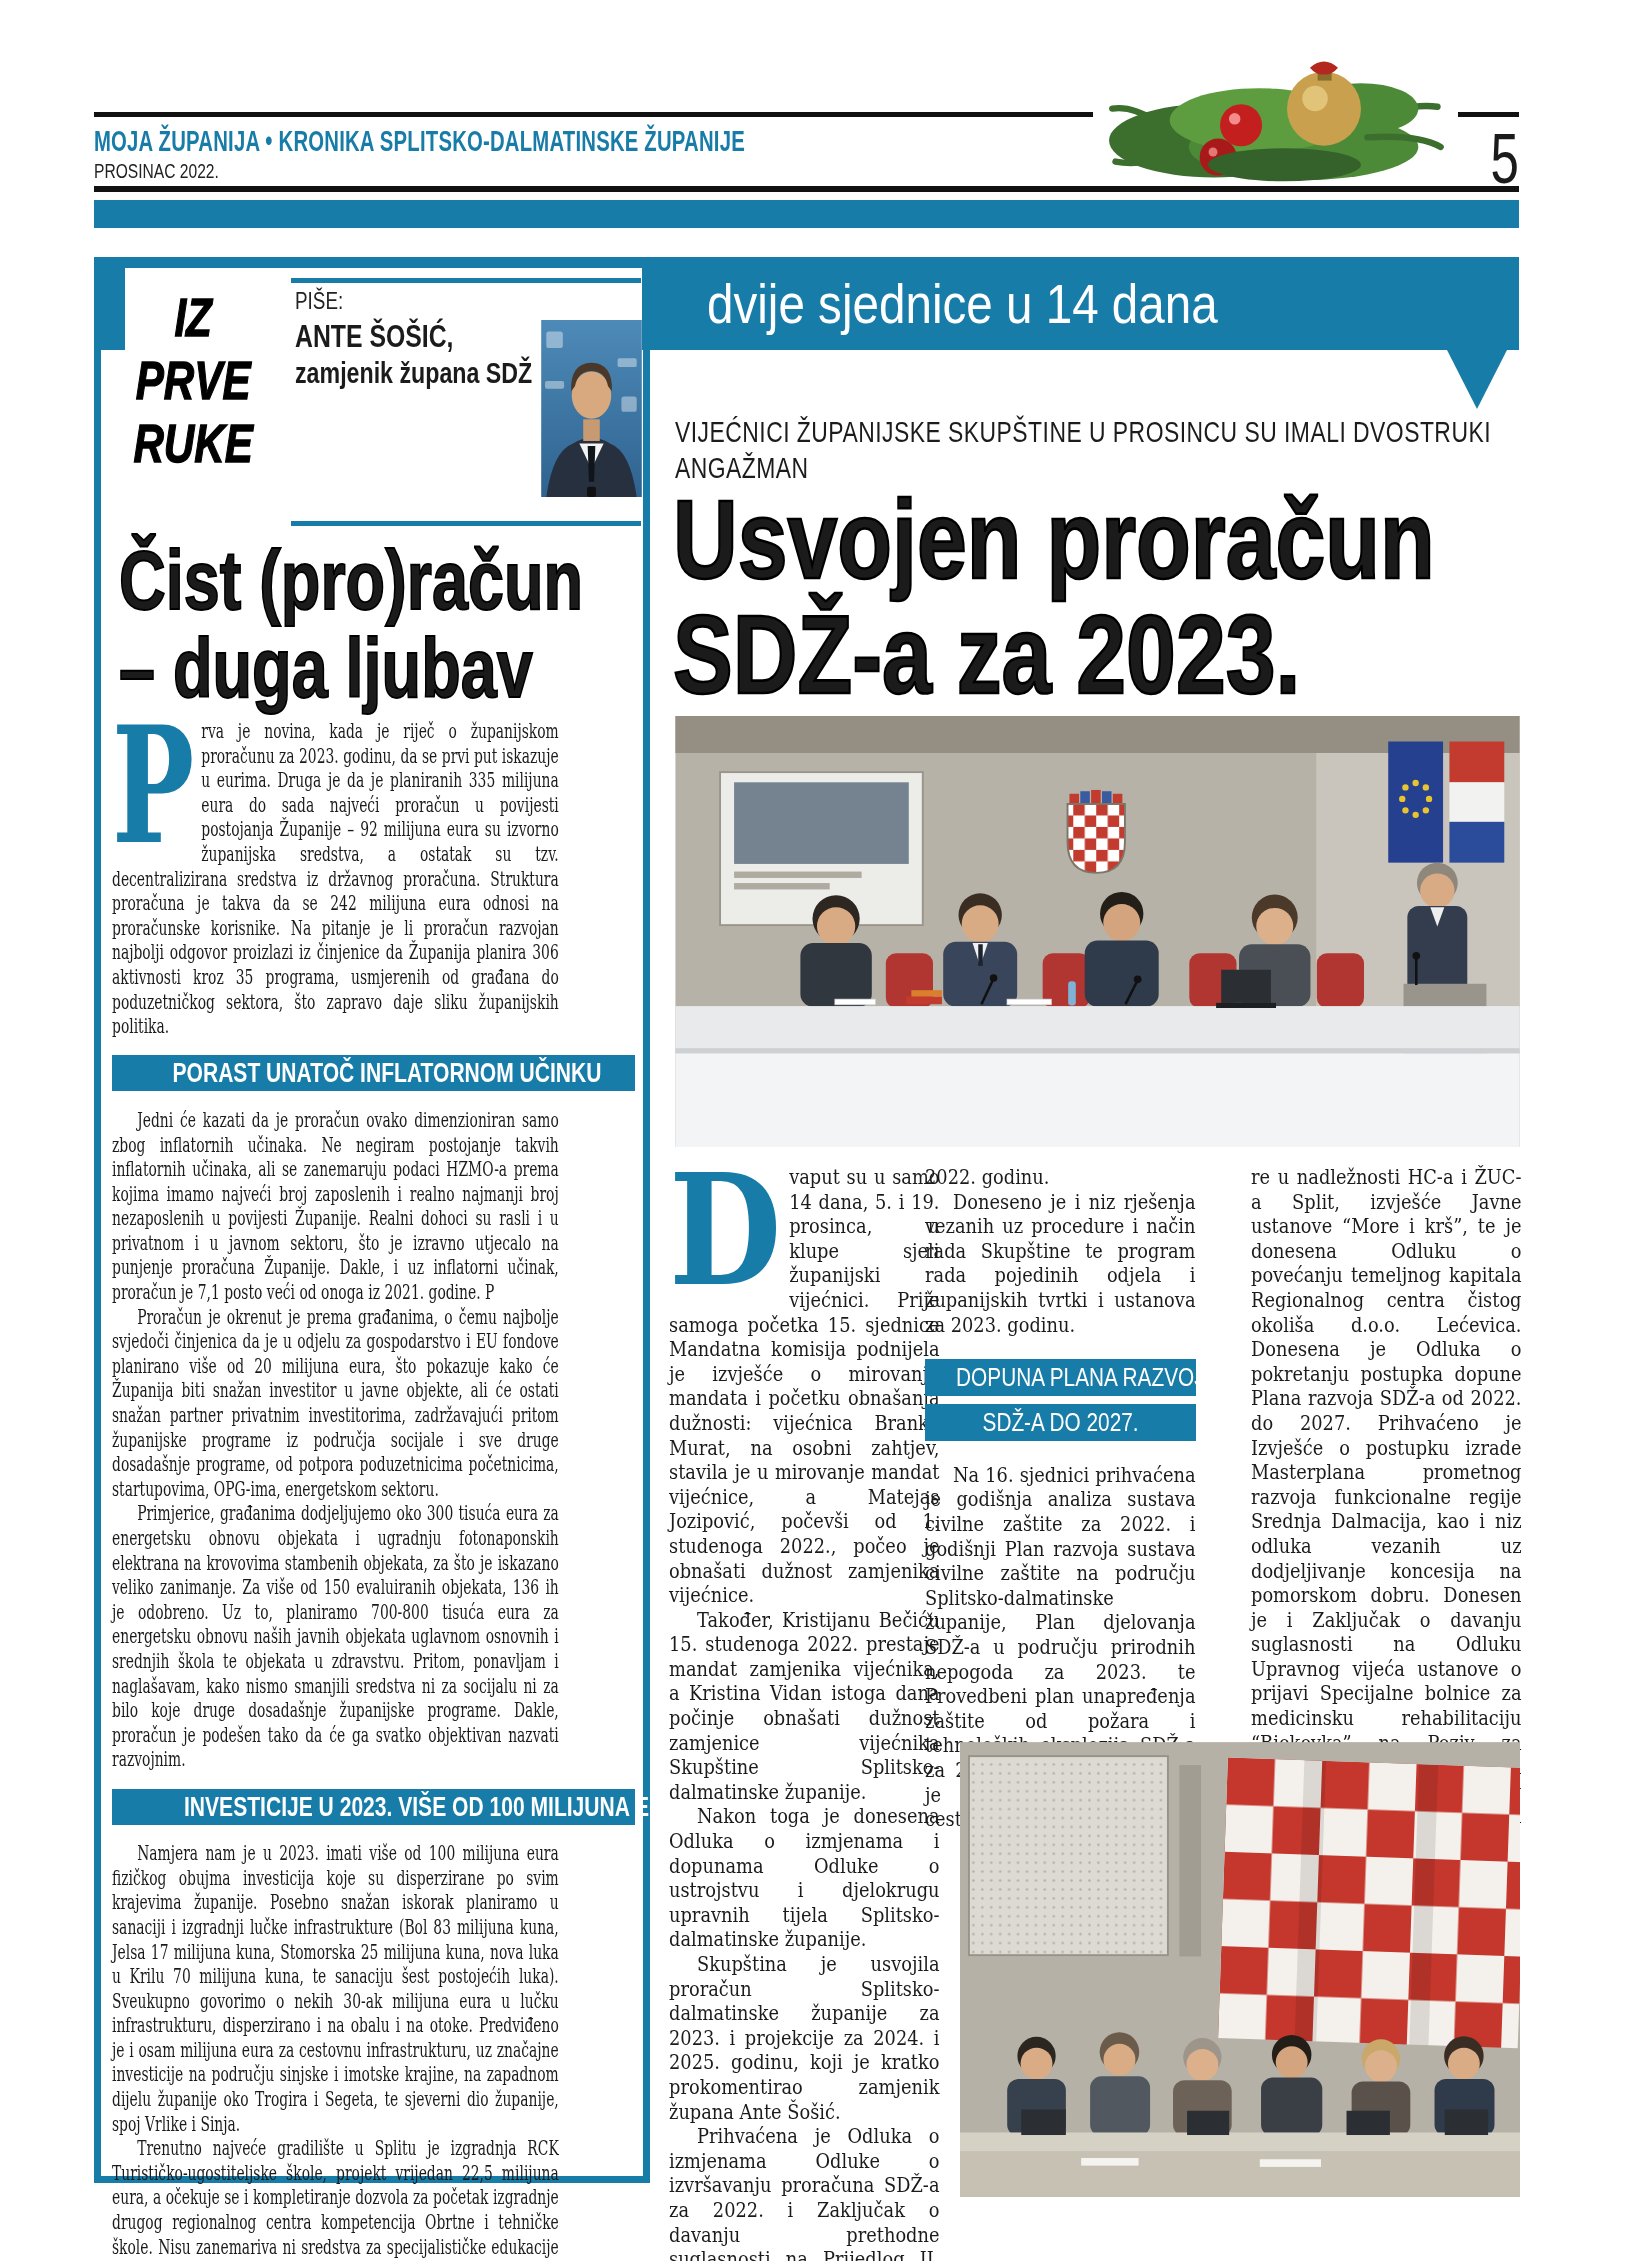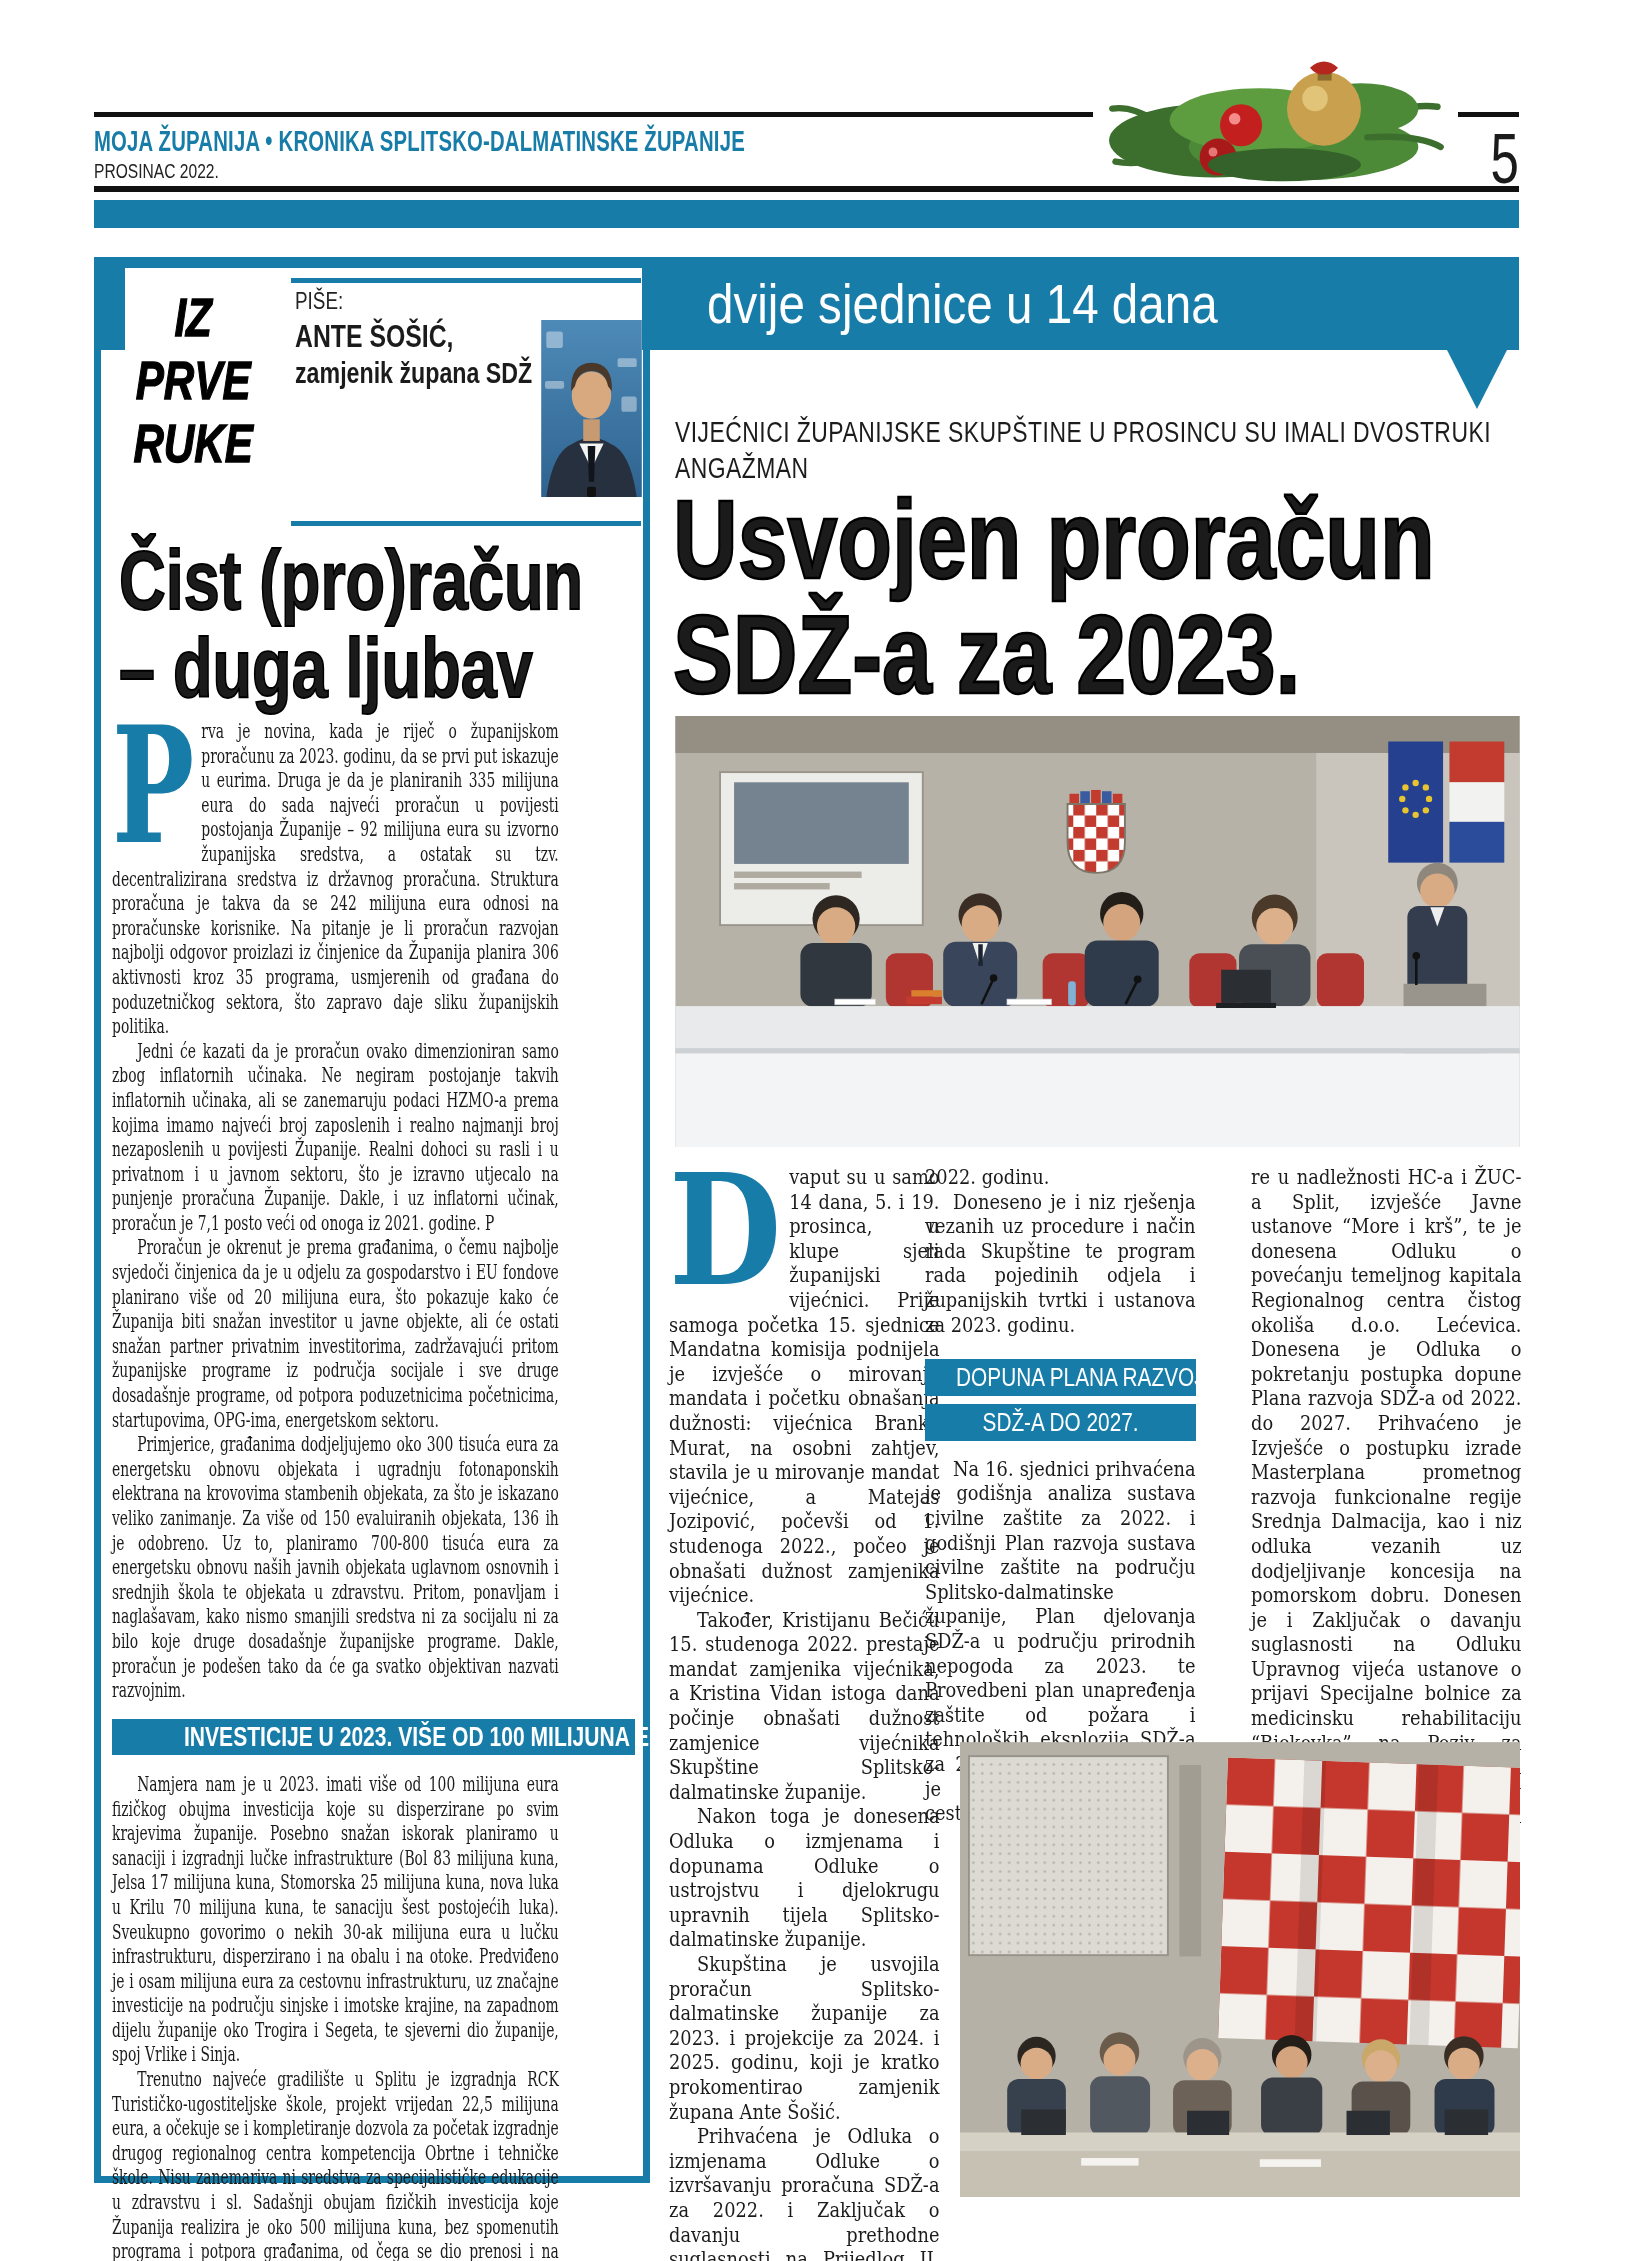--- a/index.html
+++ b/index.html
@@ -67,21 +67,21 @@
   .col{top:1165px;width:271px;overflow:visible;}
   .col1{left:669px;} .col2{left:925px;} .col3{left:1251px;}
   .col-flow{width:319px;transform:scaleX(.848);font-size:21px;line-height:24.6px;
             text-align:justify;color:var(--ink);}
   .col-flow p{margin:0;}
   .col-flow p.ind{text-indent:33px;}
   .dropcap2{float:left;color:var(--accent);font-weight:bold;font-size:153px;line-height:121px;
             margin:5.1px 9px 0 0;}
   .col-subhead{width:271px;height:37px;background:var(--accent);color:#fff;text-align:center;
                line-height:37px;font-weight:normal;font-size:26px;margin:22px 0 7.7px 0;}
-  .col-subhead.second{margin:0 0 16px 0;text-align:center;}
+  .col-subhead.second{margin:0 0 22px 0;text-align:center;}
   .col-subhead span{display:inline-block;transform:scaleX(.8);white-space:nowrap;}
   .sig{font-family:"Liberation Sans",sans-serif;font-weight:bold;font-size:20px;}
   .photo-bottom{left:960px;top:1742px;width:560px;height:455px;}
 </style>
 </head>
 <body>
 
 <div class="page">
 
   <div class="abs rule-top"></div>
@@ -156,20 +156,21 @@
 
   <div class="abs left-title sqz">
     <div class="nowrap">Čist (pro)račun</div>
     <div class="nowrap">– duga ljubav</div>
   </div>
 
   <div class="abs left-body">
     <div class="left-flow sqz serif">
       <p><span class="dropcap">P</span><span>rva je novina, kada je riječ o županijskom proračunu za 2023. godinu, da se prvi put iskazuje u eurima. Druga je da je planiranih 335 milijuna eura do sada najveći proračun u povijesti postojanja Županije – 92 milijuna eura su izvorno županijska sredstva, a ostatak su tzv. decentralizirana sredstva iz državnog proračuna. Struktura proračuna je takva da se 242 milijuna eura odnosi na proračunske korisnike. Na pitanje je li proračun razvojan najbolji odgovor proizlazi iz činjenice da Županija planira 306 aktivnosti kroz 35 programa, usmjerenih od građana do poduzetničkog sektora, što zapravo daje sliku županijskih politika.</span></p>
     </div>
+    <div class="subhead-bar"><span>PORAST UNATOČ INFLATORNOM UČINKU</span></div>
     <div class="left-flow sqz serif">
       <p class="ind">Jedni će kazati da je proračun ovako dimenzioniran samo zbog inflatornih učinaka. Ne negiram postojanje takvih inflatornih učinaka, ali se zanemaruju podaci HZMO-a prema kojima imamo najveći broj zaposlenih i realno najmanji broj nezaposlenih u povijesti Županije. Realni dohoci su rasli i u privatnom i u javnom sektoru, što je izravno utjecalo na punjenje proračuna Županije. Dakle, i uz inflatorni učinak, proračun je 7,1 posto veći od onoga iz 2021. godine. P</p>
       <p class="ind">Proračun je okrenut je prema građanima, o čemu najbolje svjedoči činjenica da je u odjelu za gospodarstvo i EU fondove planirano više od 20 milijuna eura, što pokazuje kako će Županija biti snažan investitor u javne objekte, ali će ostati snažan partner privatnim investitorima, zadržavajući pritom županijske programe iz područja socijale i sve druge dosadašnje programe, od potpora poduzetnicima početnicima, startupovima, OPG-ima, energetskom sektoru.</p>
       <p class="ind">Primjerice, građanima dodjeljujemo oko 300 tisuća eura za energetsku obnovu objekata i ugradnju fotonaponskih elektrana na krovovima stambenih objekata, za što je iskazano veliko zanimanje. Za više od 150 evaluiranih objekata, 136 ih je odobreno. Uz to, planiramo 700-800 tisuća eura za energetsku obnovu naših javnih objekata uglavnom osnovnih i srednjih škola te objekata u zdravstvu. Pritom, ponavljam i naglašavam, kako nismo smanjili sredstva ni za socijalu ni za bilo koje druge dosadašnje županijske programe. Dakle, proračun je podešen tako da će ga svatko objektivan nazvati razvojnim.</p>
     </div>
     <div class="subhead-bar"><span>INVESTICIJE U 2023. VIŠE OD 100 MILIJUNA EURA</span></div>
     <div class="left-flow sqz serif">
       <p class="ind">Namjera nam je u 2023. imati više od 100 milijuna eura fizičkog obujma investicija koje su disperzirane po svim krajevima županije. Posebno snažan iskorak planiramo u sanaciji i izgradnji lučke infrastrukture (Bol 83 milijuna kuna, Jelsa 17 milijuna kuna, Stomorska 25 milijuna kuna, nova luka u Krilu 70 milijuna kuna, te sanaciju šest postojećih luka). Sveukupno govorimo o nekih 30-ak milijuna eura u lučku infrastrukturu, disperzirano i na obalu i na otoke. Predviđeno je i osam milijuna eura za cestovnu infrastrukturu, uz značajne investicije na području sinjske i imotske krajine, na zapadnom dijelu županije oko Trogira i Segeta, te sjeverni dio županije, spoj Vrlike i Sinja.</p>
       <p class="ind">Trenutno najveće gradilište u Splitu je izgradnja RCK Turističko-ugostiteljske škole, projekt vrijedan 22,5 milijuna eura, a očekuje se i kompletiranje dozvola za početak izgradnje drugog regionalnog centra kompetencija Obrtne i tehničke škole. Nisu zanemariva ni sredstva za specijalističke edukacije u zdravstvu i sl. Sadašnji obujam fizičkih investicija koje Županija realizira je oko 500 milijuna kuna, bez spomenutih programa i potpora građanima, od čega se dio prenosi i na iduću godinu. Zaključno bih rekao da smo uspjeli izvući maksimalnu supstancu iz onoga čime objektivno raspolažemo, a istovremeno smo zadržali investicije koje nam nalaže zakon (školstvo i zdravstvo).</p>
     </div>

